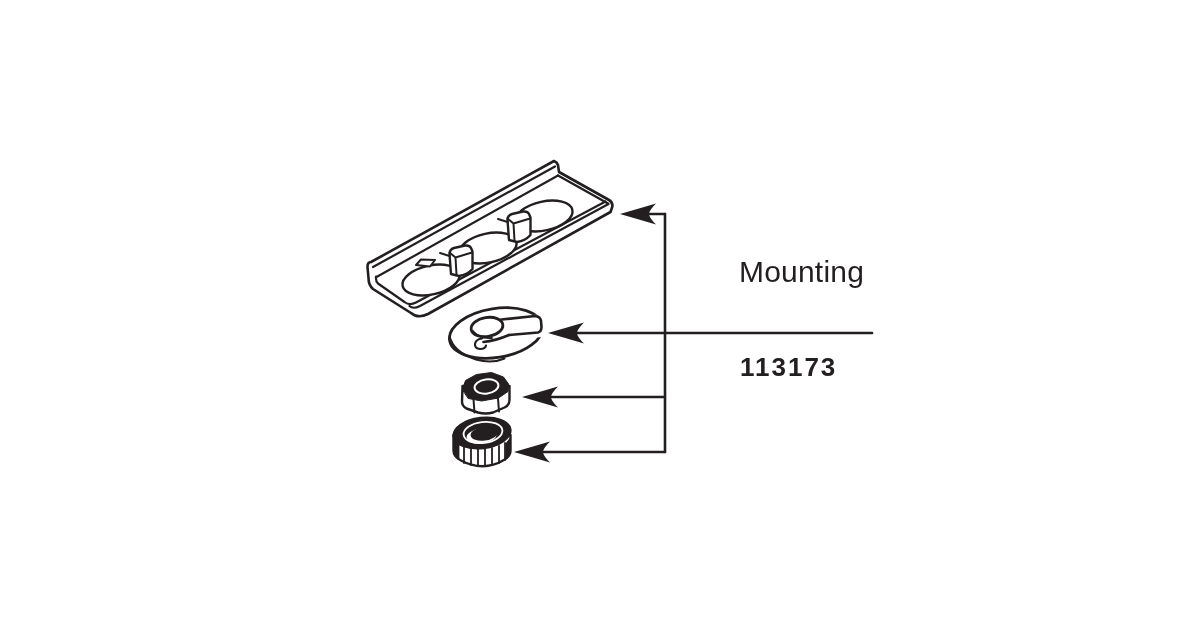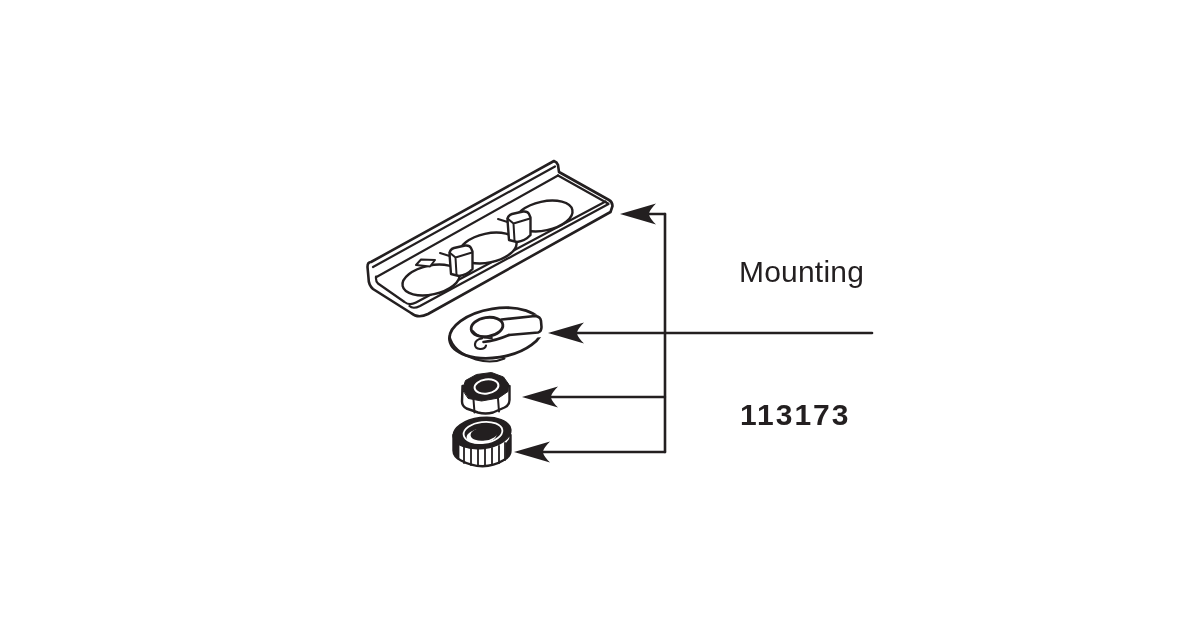--- a/index.html
+++ b/index.html
@@ -19,25 +19,24 @@
   }
   #part-label{
     left:727px;top:257px;
     font-size:30px;
     line-height:29px;
     font-weight:400;
     letter-spacing:0.2px;
   }
   #part-number{
     left:728px;top:352px;
-    font-size:30px;
+    font-size:26px;
     line-height:30px;
     font-weight:700;
     letter-spacing:2px;
-    margin-top:48px;
   }
 </style>
 </head>
 <body>
 
 <div id="stage">
 
   <svg id="diagram-svg" width="1200" height="630" viewBox="0 0 1200 630" xmlns="http://www.w3.org/2000/svg">
 
     <defs>

